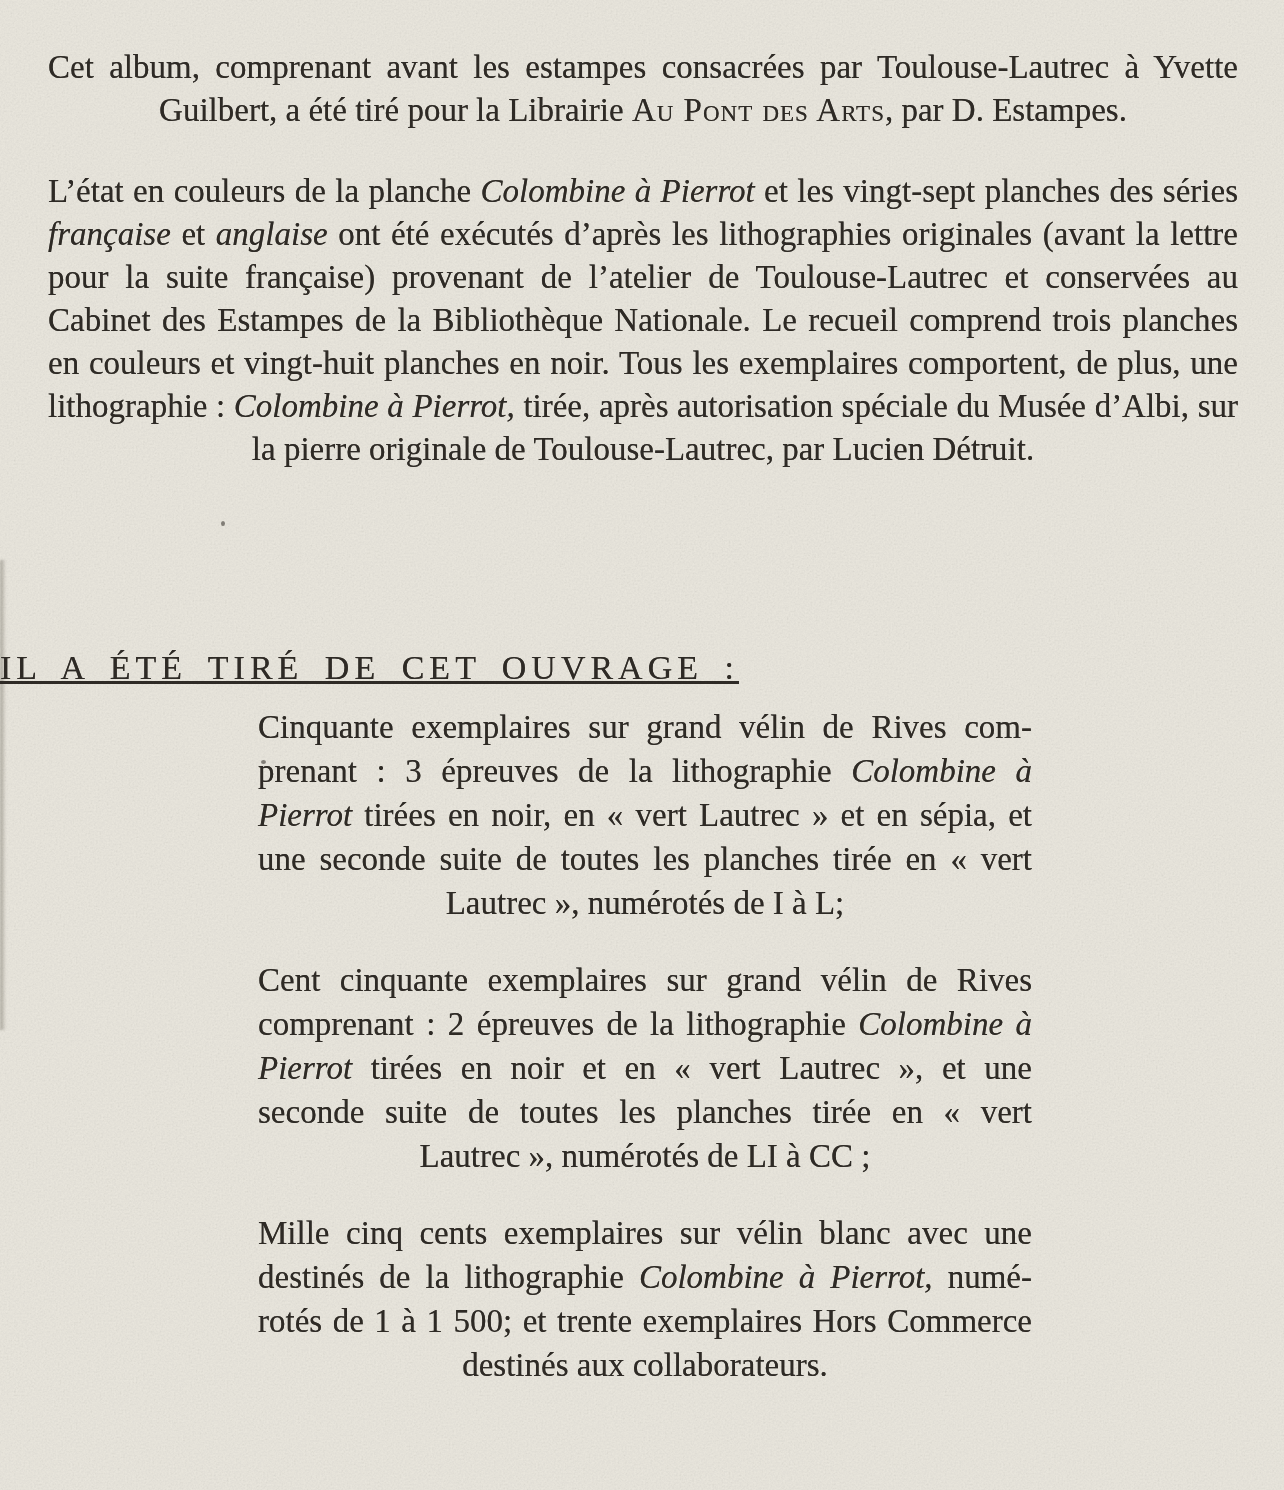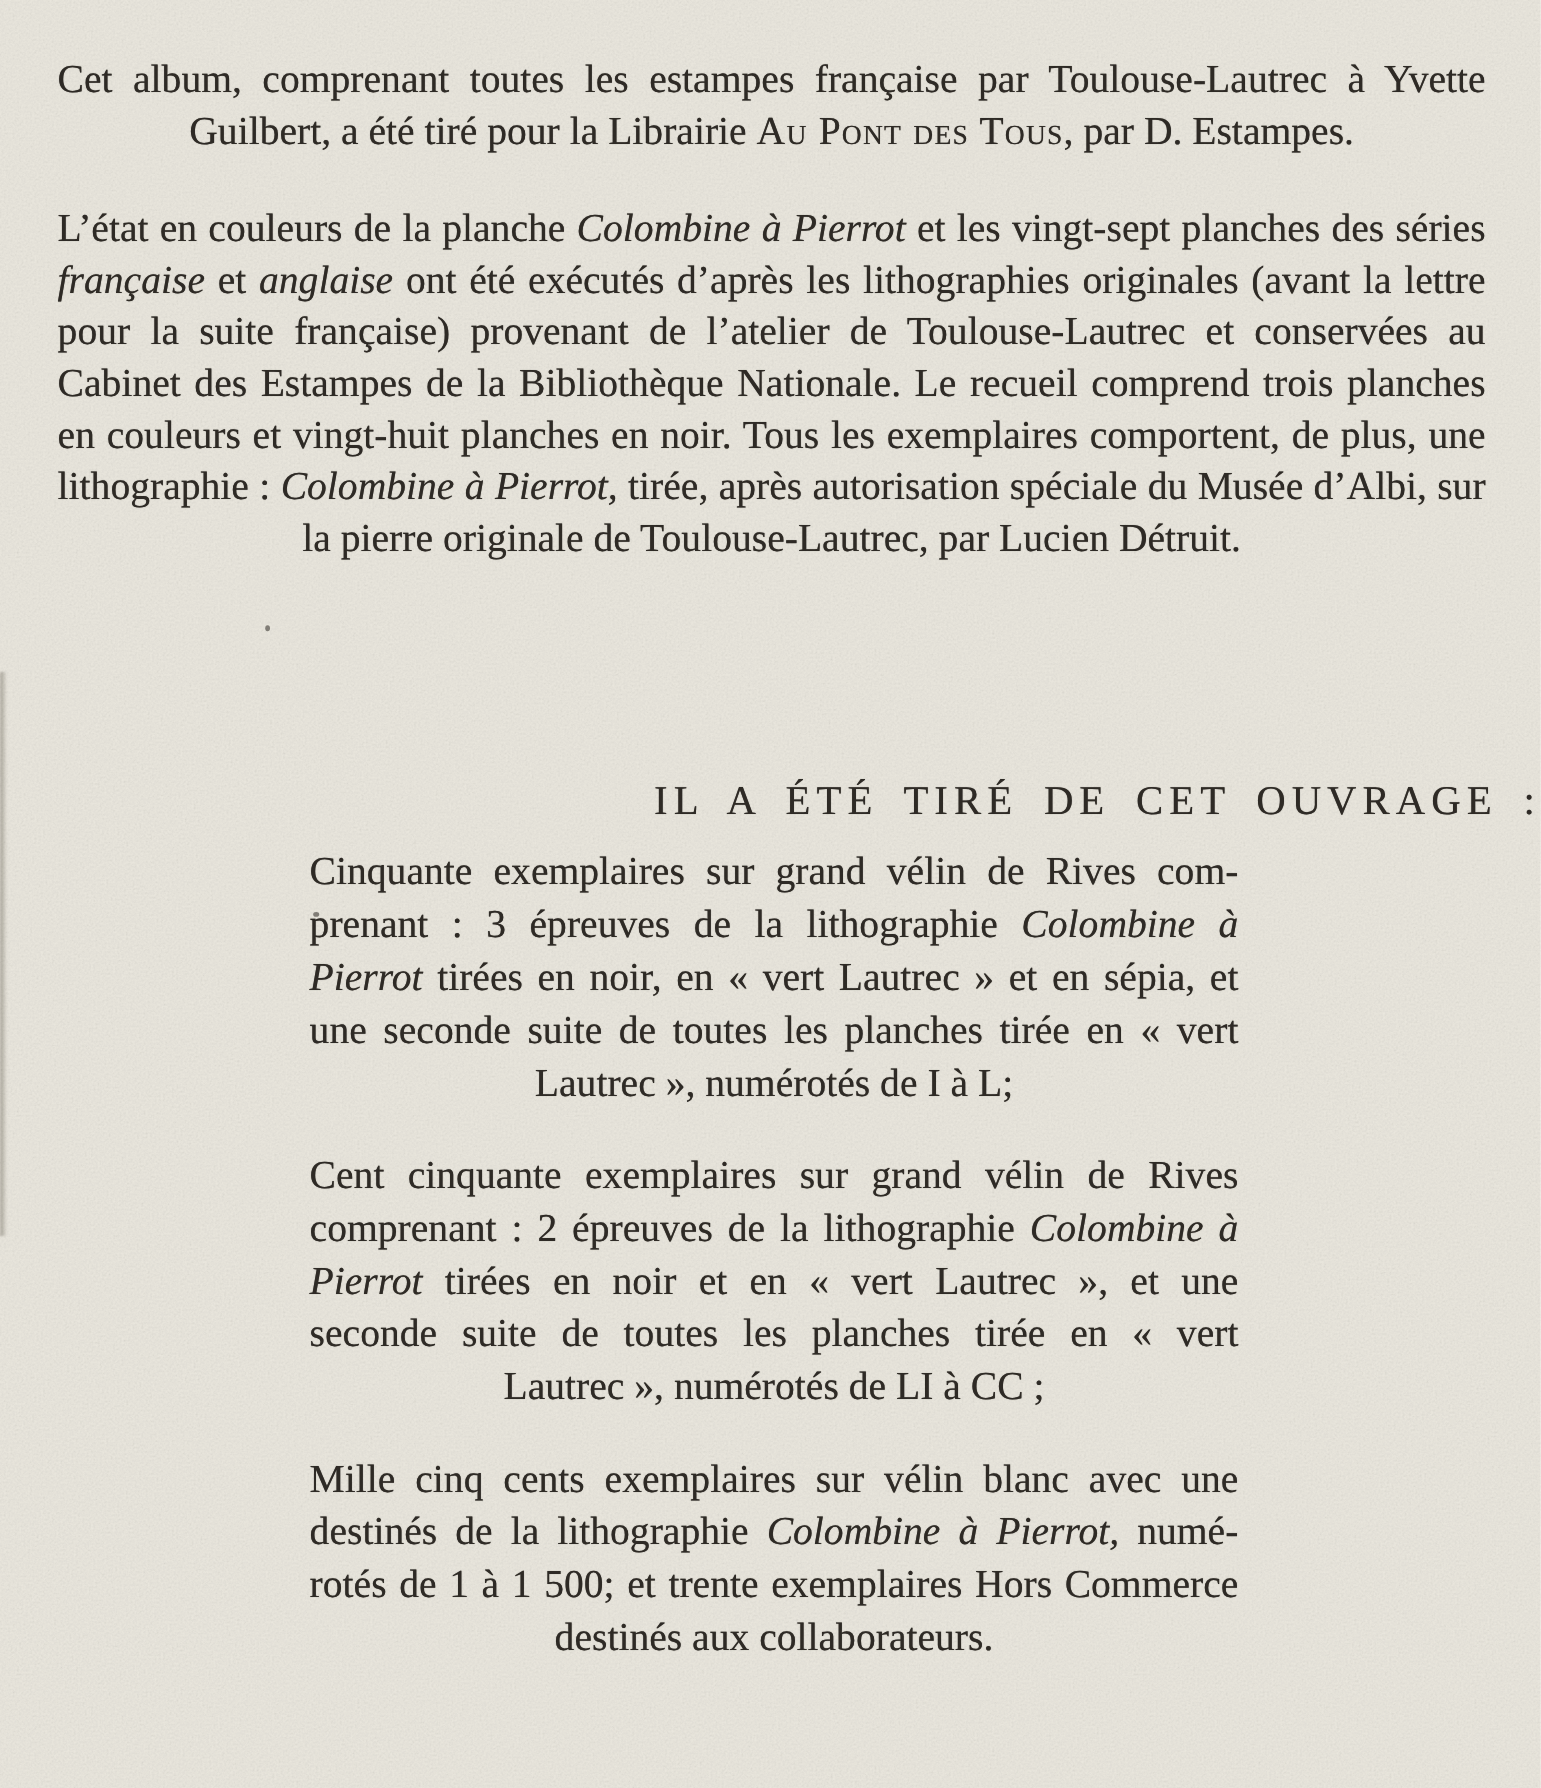--- a/index.html
+++ b/index.html
@@ -23,24 +23,25 @@
     line-height: 43px;
     text-align: justify;
     text-align-last: center;
     hyphens: manual;
   }
   .para-wide.second { margin-top: 38px; }
   .limitation-heading {
     margin-top: 175px;
     font-size: 34px;
     line-height: 43px;
-    text-align: right;
+    text-align: left;
     letter-spacing: 5px;
     word-spacing: 8px;
     white-space: nowrap;
+    text-decoration: underline;
   }
   .edition-item {
     margin-left: 258px;
     margin-right: 252px;
     font-size: 33px;
     line-height: 44px;
     text-align: justify;
     text-align-last: center;
     hyphens: manual;
   }
@@ -67,21 +68,21 @@
     background: rgba(47,43,38,0.55);
   }
   .ink-speck.small { left: 221px; top: 521px; width: 4px; height: 5px; }
 </style>
 </head>
 <body>
 
 <div class="edge-shadow"></div>
 
 <div class="page">
-  <p class="para-wide"><span class="seg-normal">Cet album, comprenant toutes les estampes française par Toulouse-Lautrec à Yvette Guilbert, a été tiré pour la Librairie </span><span class="seg-smallcaps">Au Pont des Tous</span><span class="seg-normal">, par D. Estampes.</span></p>
+  <p class="para-wide"><span class="seg-normal">Cet album, comprenant avant les estampes consacrées par Toulouse-Lautrec à Yvette Guilbert, a été tiré pour la Librairie </span><span class="seg-smallcaps">Au Pont des Arts</span><span class="seg-normal">, par D. Estampes.</span></p>
 
   <p class="para-wide second"><span class="seg-normal">L’état en couleurs de la planche </span><span class="seg-italic">Colombine à Pierrot</span><span class="seg-normal"> et les vingt-sept planches des séries </span><span class="seg-italic">française</span><span class="seg-normal"> et </span><span class="seg-italic">anglaise</span><span class="seg-normal"> ont été exécutés d’après les lithographies originales (avant la lettre pour la suite française) provenant de l’atelier de Toulouse-Lautrec et conservées au Cabinet des Estampes de la Bibliothèque Nationale. Le recueil comprend trois planches en couleurs et vingt-huit planches en noir. Tous les exemplaires comportent, de plus, une lithographie : </span><span class="seg-italic">Colombine à Pierrot,</span><span class="seg-normal"> tirée, après autorisation spéciale du Musée d’Albi, sur la pierre originale de Toulouse-Lautrec, par Lucien Détruit.</span></p>
 
   <h2 class="limitation-heading" style="font-weight: normal; margin-bottom: 0;">IL A ÉTÉ TIRÉ DE CET OUVRAGE&nbsp;:</h2>
 
 
   <p class="edition-item follow"><span class="seg-normal">Cinquante exemplaires sur grand vélin de Rives com­prenant : 3 épreuves de la lithographie </span><span class="seg-italic">Colombine à Pierrot</span><span class="seg-normal"> tirées en noir, en «&nbsp;vert Lautrec&nbsp;» et en sépia, et une seconde suite de toutes les planches tirée en «&nbsp;vert Lautrec&nbsp;», numérotés de I à L;</span></p>
 
   <p class="edition-item follow"><span class="seg-normal">Cent cinquante exemplaires sur grand vélin de Rives comprenant : 2 épreuves de la lithographie </span><span class="seg-italic">Colombine à Pierrot</span><span class="seg-normal"> tirées en noir et en «&nbsp;vert Lautrec&nbsp;», et une seconde suite de toutes les planches tirée en «&nbsp;vert Lautrec&nbsp;», numérotés de LI à CC&nbsp;;</span></p>
 

